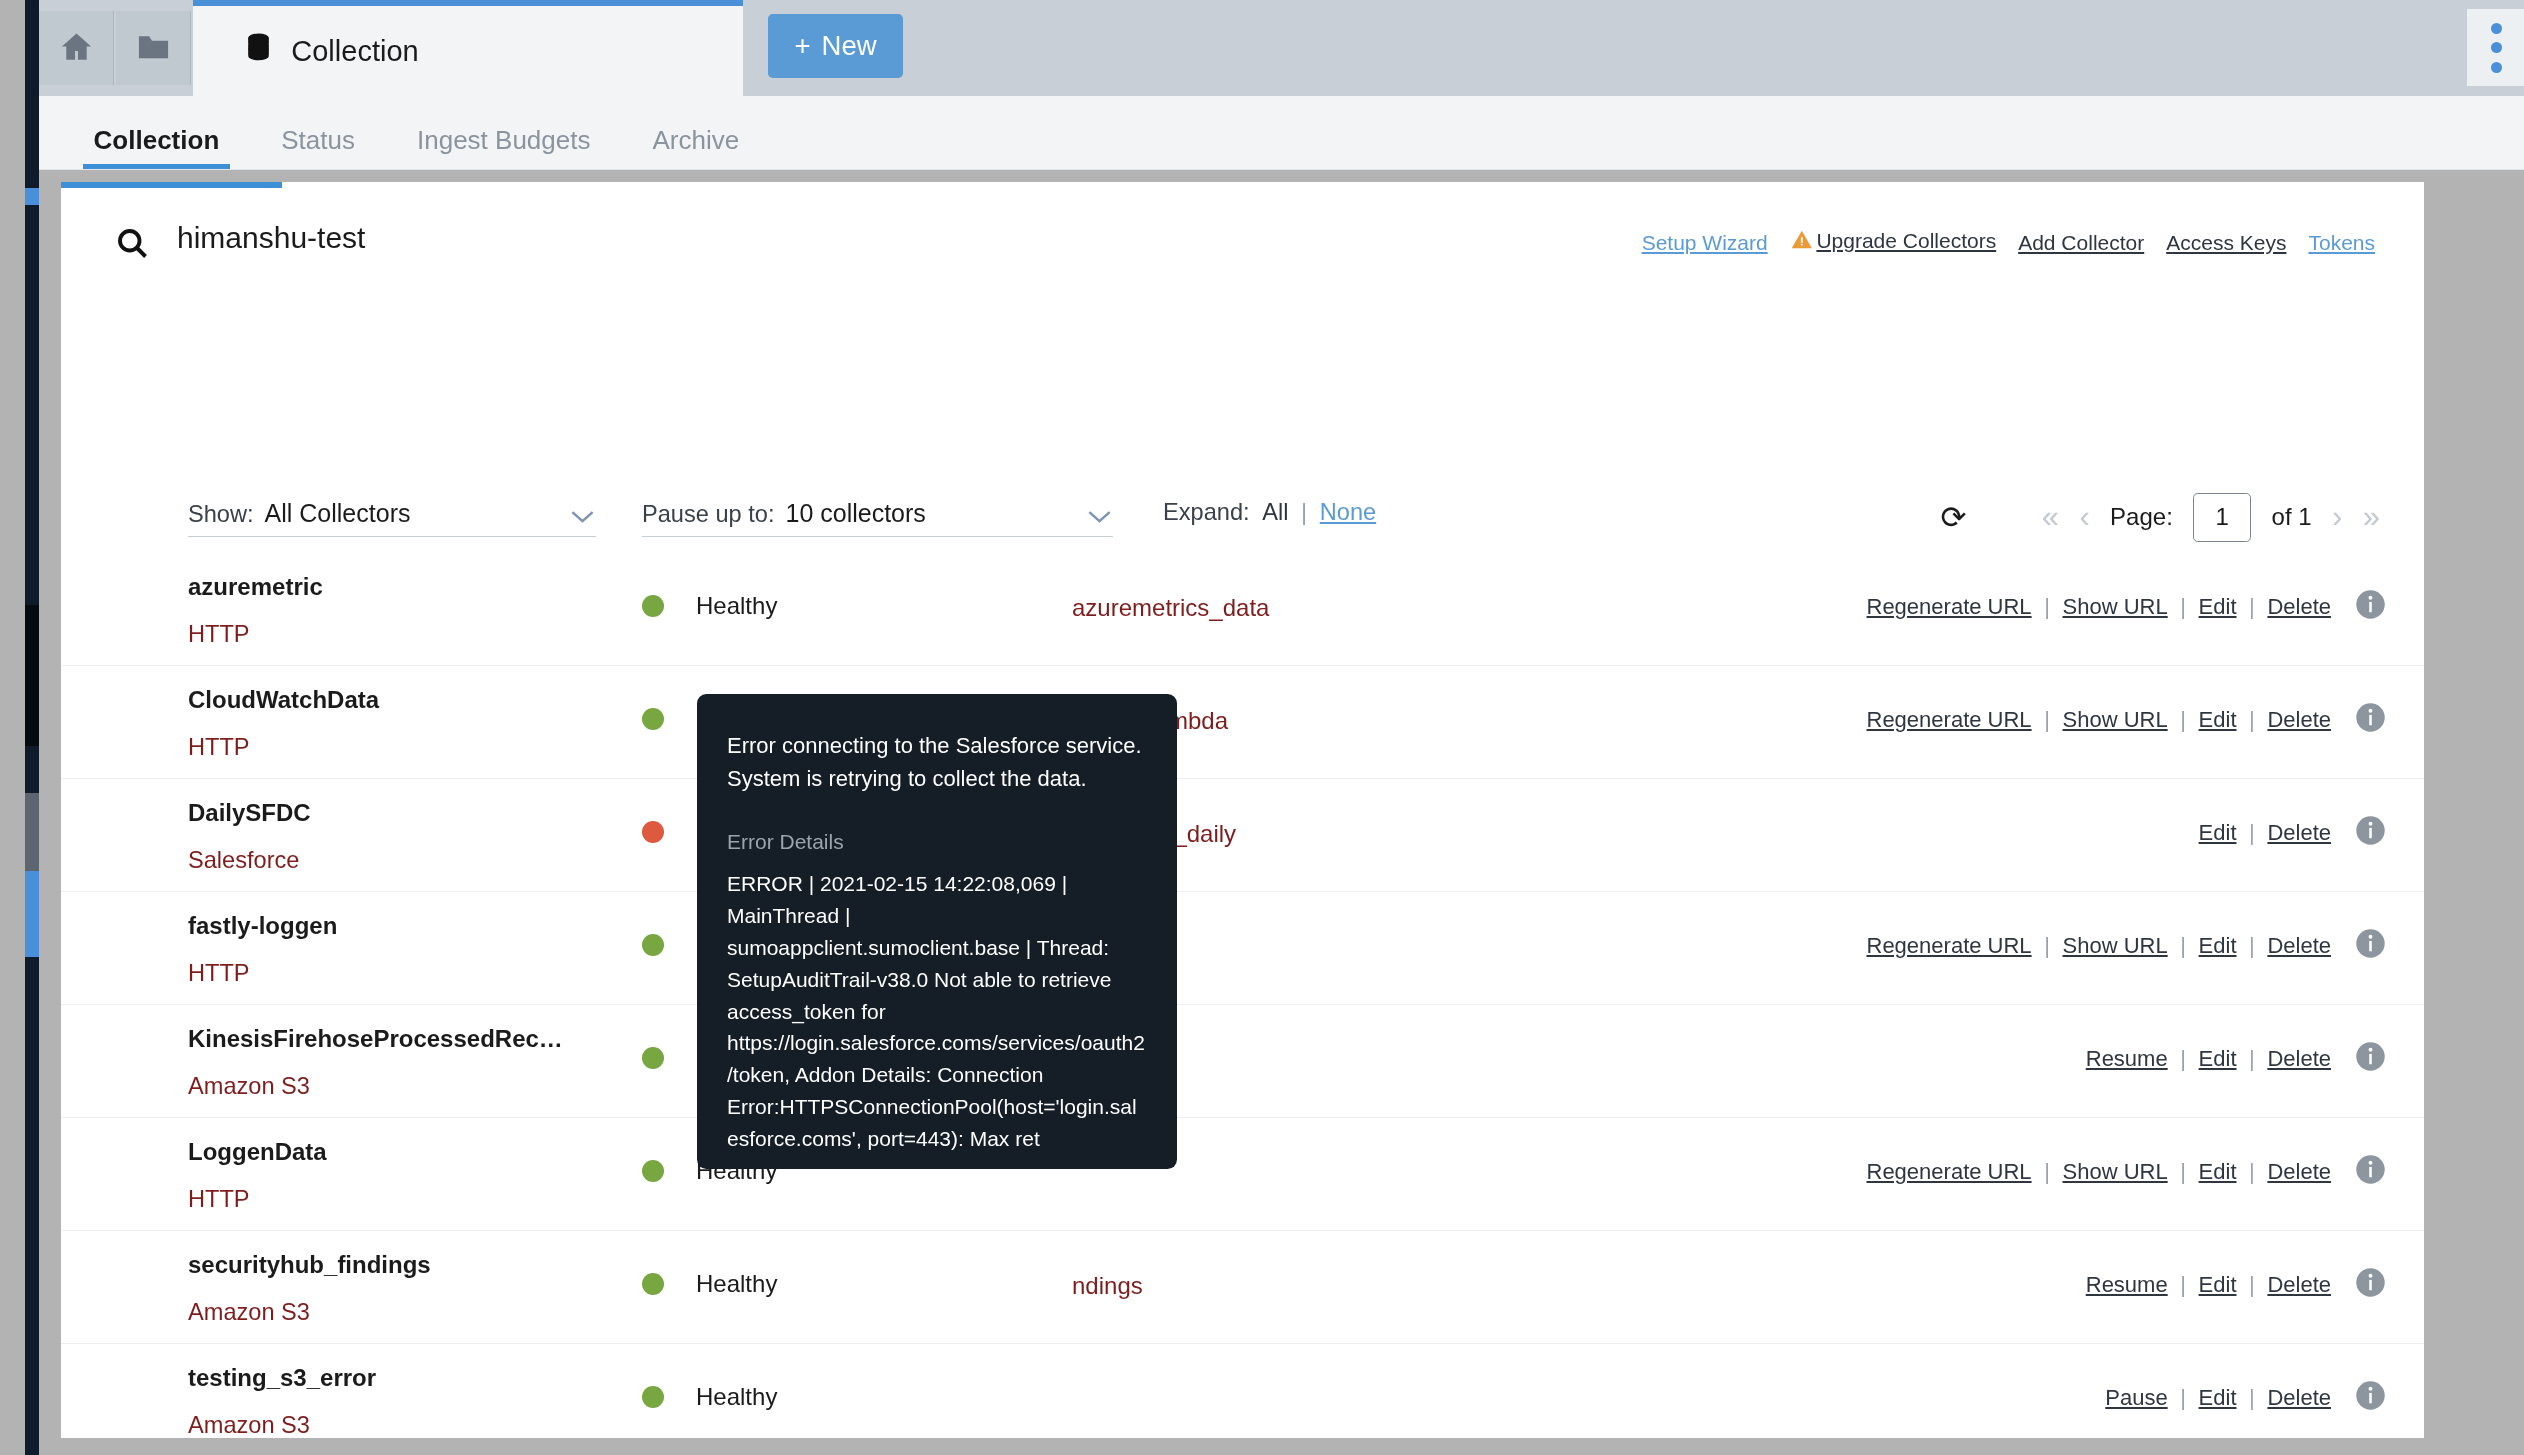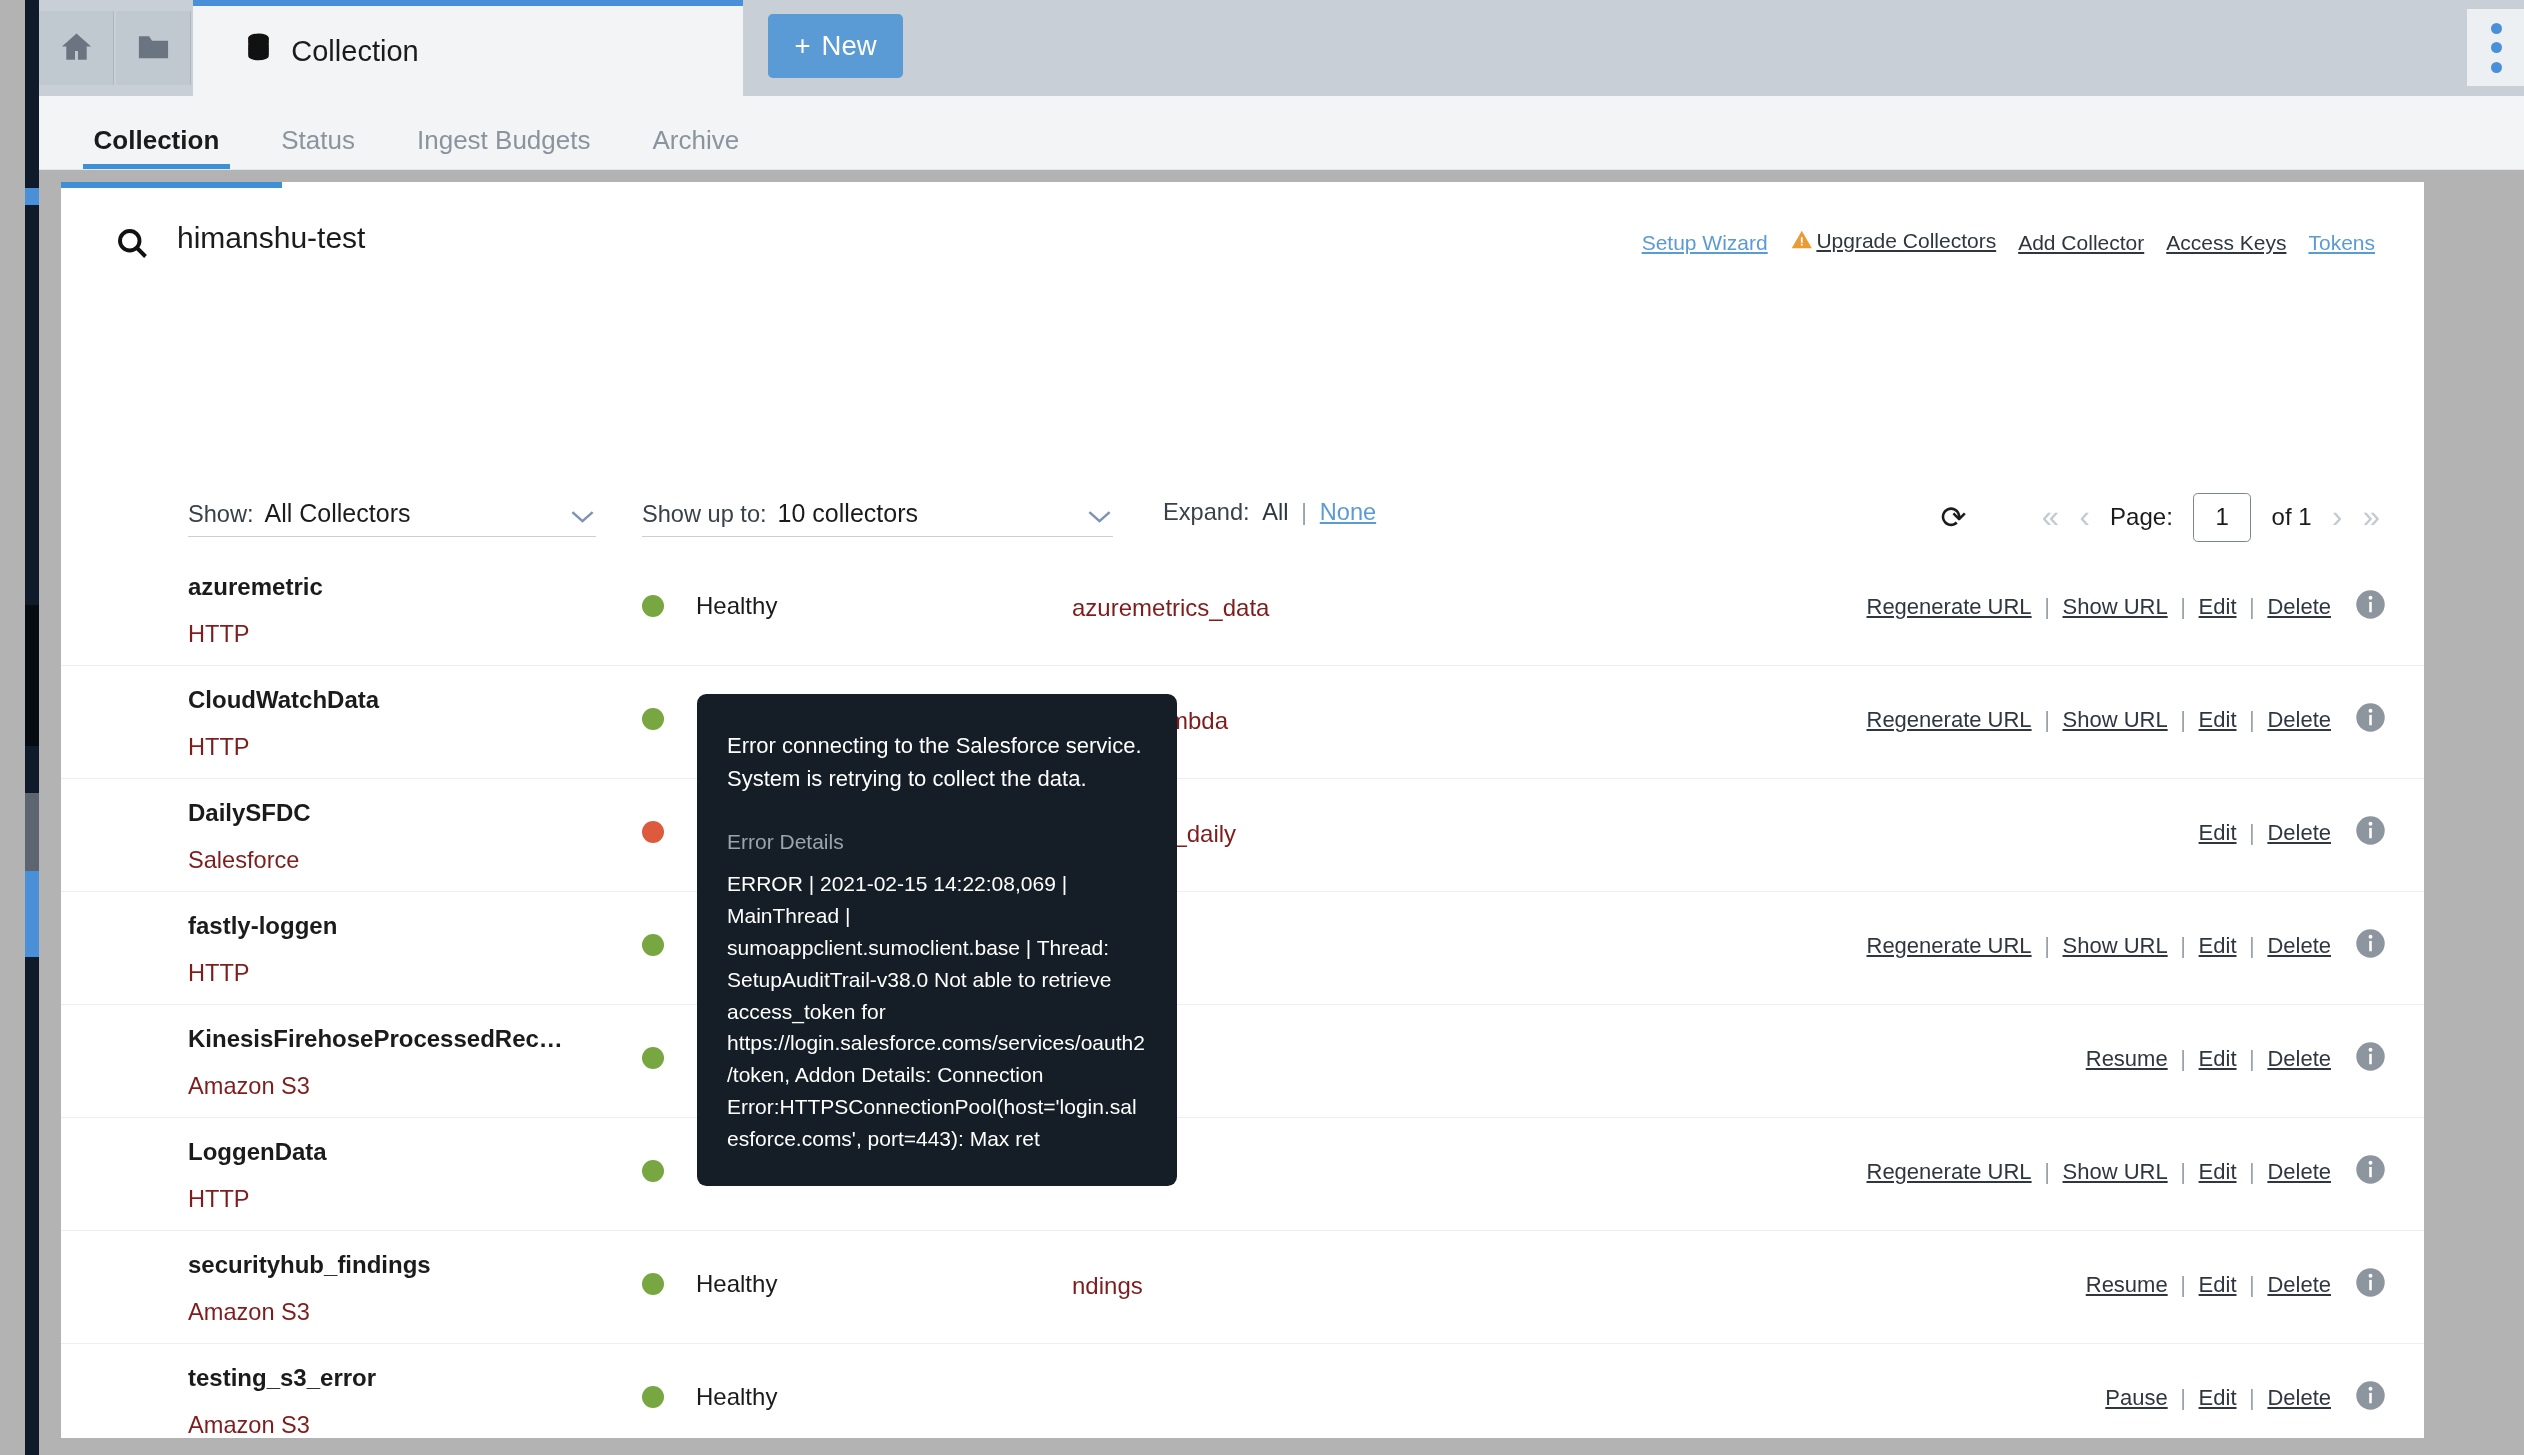--- a/index.html
+++ b/index.html
@@ -117,21 +117,21 @@
   }
   .r-source { position: absolute; left: 1011px; top: 41px; font-size: 24px; color: #7f1d1d; }
   .r-actions { position: absolute; right: 93px; top: 41px; display: flex; align-items: baseline; gap: 12.6px; font-size: 22px; }
   .r-actions a { color: #2f3640; text-decoration: underline; }
   .r-actions .sep { color: #9aa2aa; text-decoration: none; }
   .r-info { position: absolute; right: 38px; top: 36px; }
 
   
   .tooltip {
     position: absolute; left: 697px; top: 694px; width: 480px;
-    background: #151d27; border-radius: 9.4px; padding: 35px 30px 31px 30px;
+    background: #151d27; border-radius: 9.4px; padding: 35px 30px 14px 30px;
     color: #fff; z-index: 50;
   }
   .tt-main { font-size: 22px; line-height: 1.52; }
   .tt-sub { font-size: 21px; color: #9ba3ac; margin-top: 34px; }
   .tt-detail { font-size: 21px; line-height: 1.52; margin-top: 14px; word-break: break-word; }
 
   .scroll-x { position: absolute; left: 39px; bottom: 0; width: 2486px; height: 17.3px; background: #b3b3b3; }
 </style>
 </head>
 <body>
@@ -223,21 +223,21 @@
       <div class="fsel sel1">
         <span class="lbl">Show:</span>
         <span class="val">All Collectors</span>
         <span class="chev">
           <svg width="27" height="17.3" viewBox="0 0 24 14" fill="none" stroke="#7d93b5" stroke-width="2.2">
               <polyline points="3,3 12,11 21,3"></polyline>
             </svg>
         </span>
       </div>
       <div class="fsel sel2">
-        <span class="lbl">Show up to:</span>
+        <span class="lbl">Pause up to:</span>
         <span class="val">10 collectors</span>
         <span class="chev">
           <svg width="27" height="17.3" viewBox="0 0 24 14" fill="none" stroke="#7d93b5" stroke-width="2.2">
               <polyline points="3,3 12,11 21,3"></polyline>
             </svg>
         </span>
       </div>
       <div class="expand">
         <span>Expand:</span>
         <span class="all">All</span>

